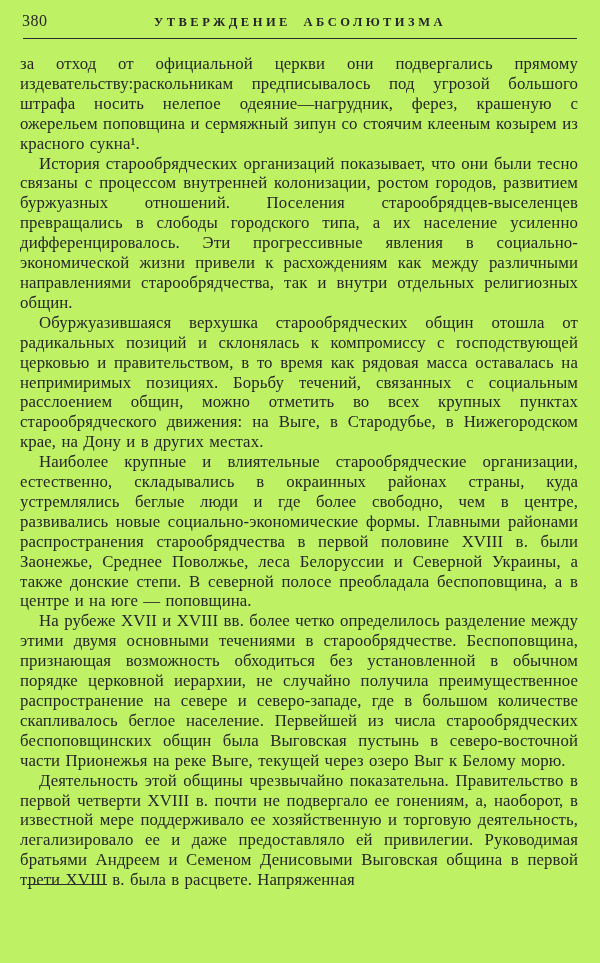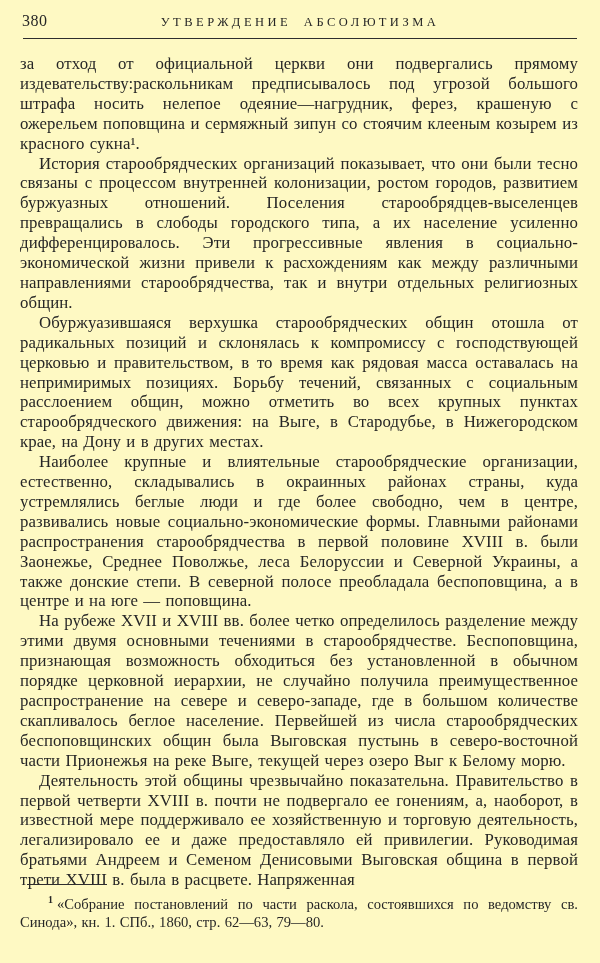--- a/index.html
+++ b/index.html
@@ -5,42 +5,42 @@
   html, body {
     margin: 0;
     padding: 0;
     background: #e8e8e6;
   }
   .page {
     position: relative;
     width: 600px;
     height: 963px;
     margin: 0 auto;
-    background: #fef9c3;
+    background: #bef264;
     font-family: "Liberation Serif", "DejaVu Serif", serif;
     color: #262626;
     overflow: hidden;
     box-sizing: border-box;
   }
   
   .page-number {
     position: absolute;
     left: 22px;
     top: 12px;
     font-size: 16px;
     letter-spacing: 0.5px;
   }
   .running-title {
     position: absolute;
     left: 60px;
     right: 60px;
     top: 15px;
     text-align: center;
     font-size: 12.5px;
-    font-weight: normal;
+    font-weight: bold;
     letter-spacing: 3.5px;
     word-spacing: 6px;
     white-space: nowrap;
   }
   .header-rule {
     position: absolute;
     left: 23px;
     width: 554px;
     top: 38px;
     height: 0;
@@ -112,17 +112,14 @@
     <p class="continuation">за отход от официальной церкви они подвергались прямому издевательству:раскольникам предписывалось под угрозой большого штрафа носить нелепое одеяние—нагрудник, ферез, крашеную с ожерельем поповщина и сермяжный зипун со стоячим клееным козырем из красного сукна¹.</p>
     <p>История старообрядческих организаций показывает, что они были тесно связаны с процессом внутренней колонизации, ростом городов, развитием буржуазных отношений. Поселения старообрядцев-выселенцев превращались в слободы городского типа, а их население усиленно дифференцировалось. Эти прогрессивные явления в социально-экономической жизни привели к расхождениям как между различными направлениями старообрядчества, так и внутри отдельных религиозных общин.</p>
     <p>Обуржуазившаяся верхушка старообрядческих общин отошла от радикальных позиций и склонялась к компромиссу с господствующей церковью и правительством, в то время как рядовая масса оставалась на непримиримых позициях. Борьбу течений, связанных с социальным расслоением общин, можно отметить во всех крупных пунктах старообрядческого движения: на Выге, в Стародубье, в Нижегородском крае, на Дону и в других местах.</p>
     <p>Наиболее крупные и влиятельные старообрядческие организации, естественно, складывались в окраинных районах страны, куда устремлялись беглые люди и где более свободно, чем в центре, развивались новые социально-экономические формы. Главными районами распространения старообрядчества в первой половине XVIII в. были Заонежье, Среднее Поволжье, леса Белоруссии и Северной Украины, а также донские степи. В северной полосе преобладала беспоповщина, а в центре и на юге — поповщина.</p>
     <p>На рубеже XVII и XVIII вв. более четко определилось разделение между этими двумя основными течениями в старообрядчестве. Беспоповщина, признающая возможность обходиться без установленной в обычном порядке церковной иерархии, не случайно получила преимущественное распространение на севере и северо-западе, где в большом количестве скапливалось беглое население. Первейшей из числа старообрядческих беспоповщинских общин была Выговская пустынь в северо-восточной части Прионежья на реке Выге, текущей через озеро Выг к Белому морю.</p>
     <p>Деятельность этой общины чрезвычайно показательна. Правительство в первой четверти XVIII в. почти не подвергало ее гонениям, а, наоборот, в известной мере поддерживало ее хозяйственную и торговую деятельность, легализировало ее и даже предоставляло ей привилегии. Руководимая братьями Андреем и Семеном Денисовыми Выговская община в первой трети XVIII в. была в расцвете. Напряженная</p>
   </div>
 
   <div class="footnote-rule"></div>
 
-  <div class="footnote">
-    <p><sup>1</sup><span>«Собрание постановлений по части раскола, состоявшихся по ведомству св. Синода», кн. 1. СПб., 1860, стр. 62—63, 79—80.</span></p>
-  </div>
 
 </div>
 
 </body></html>

